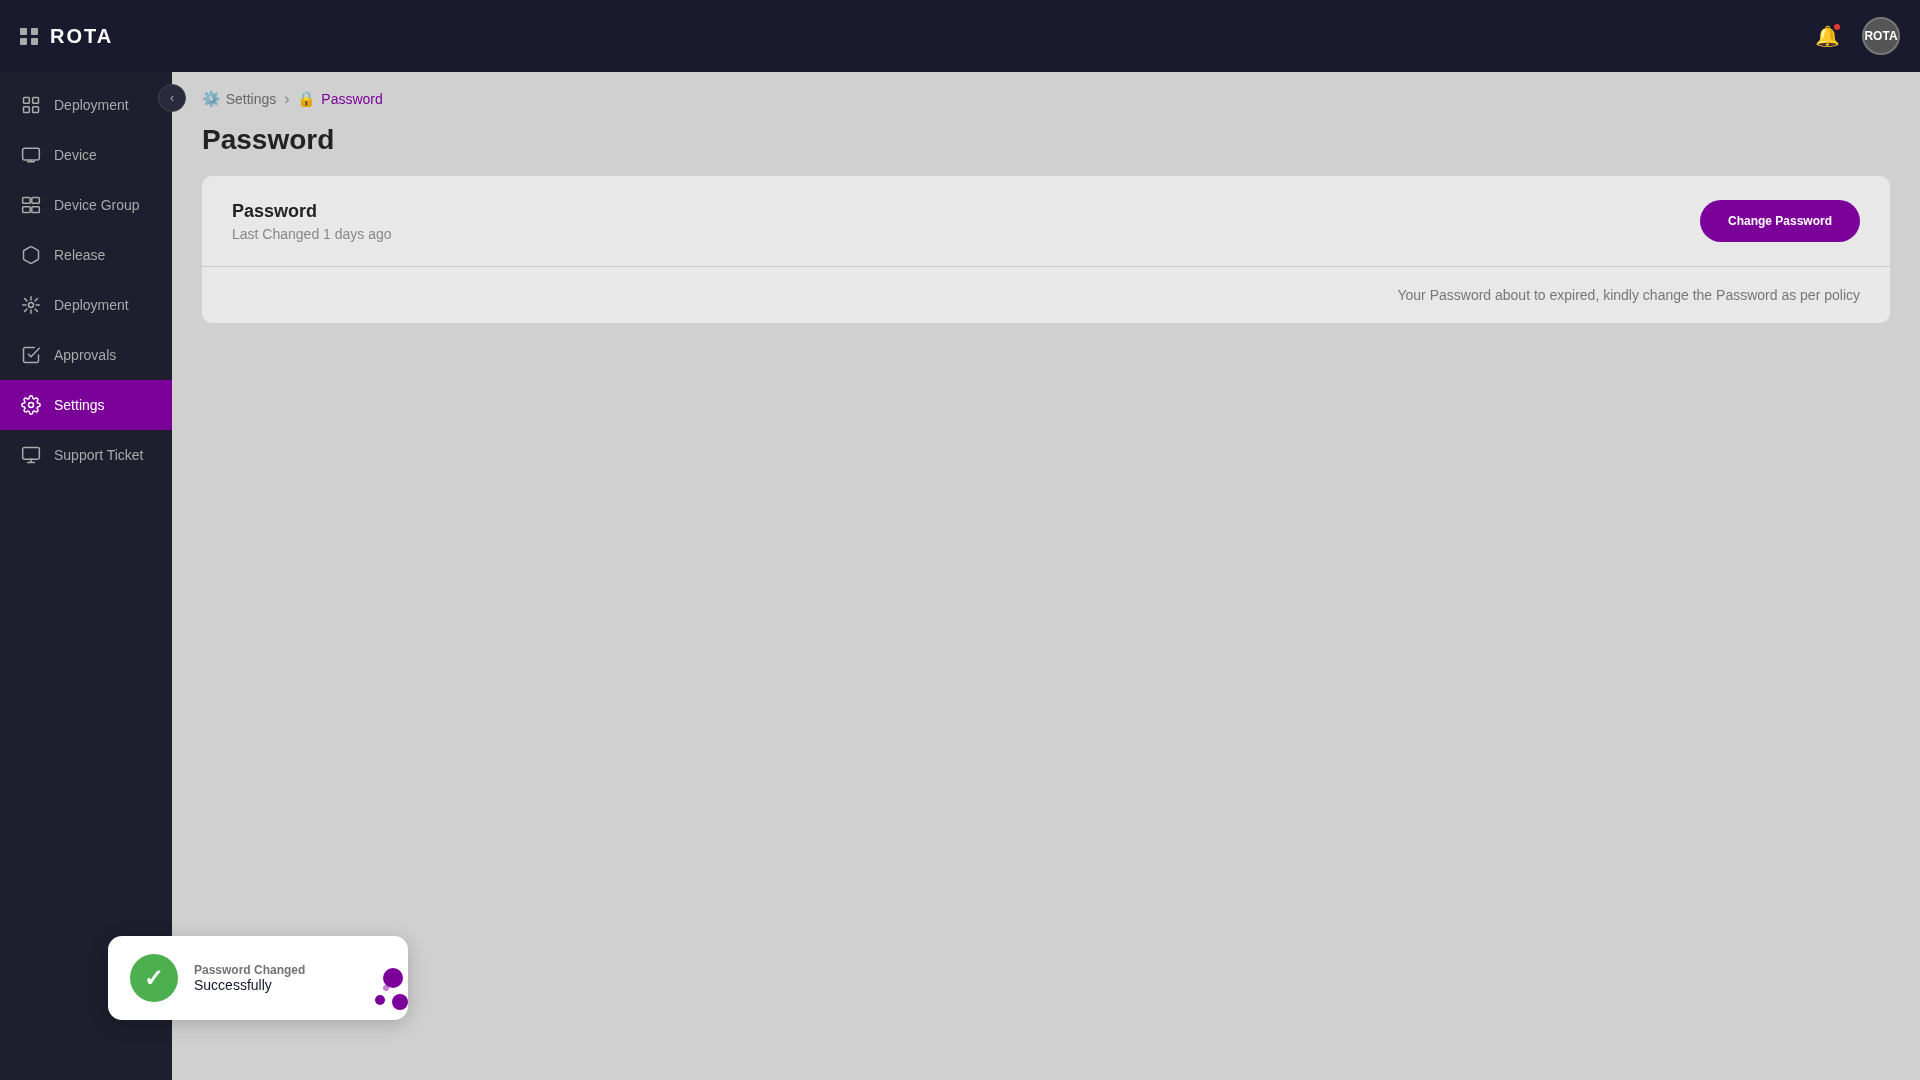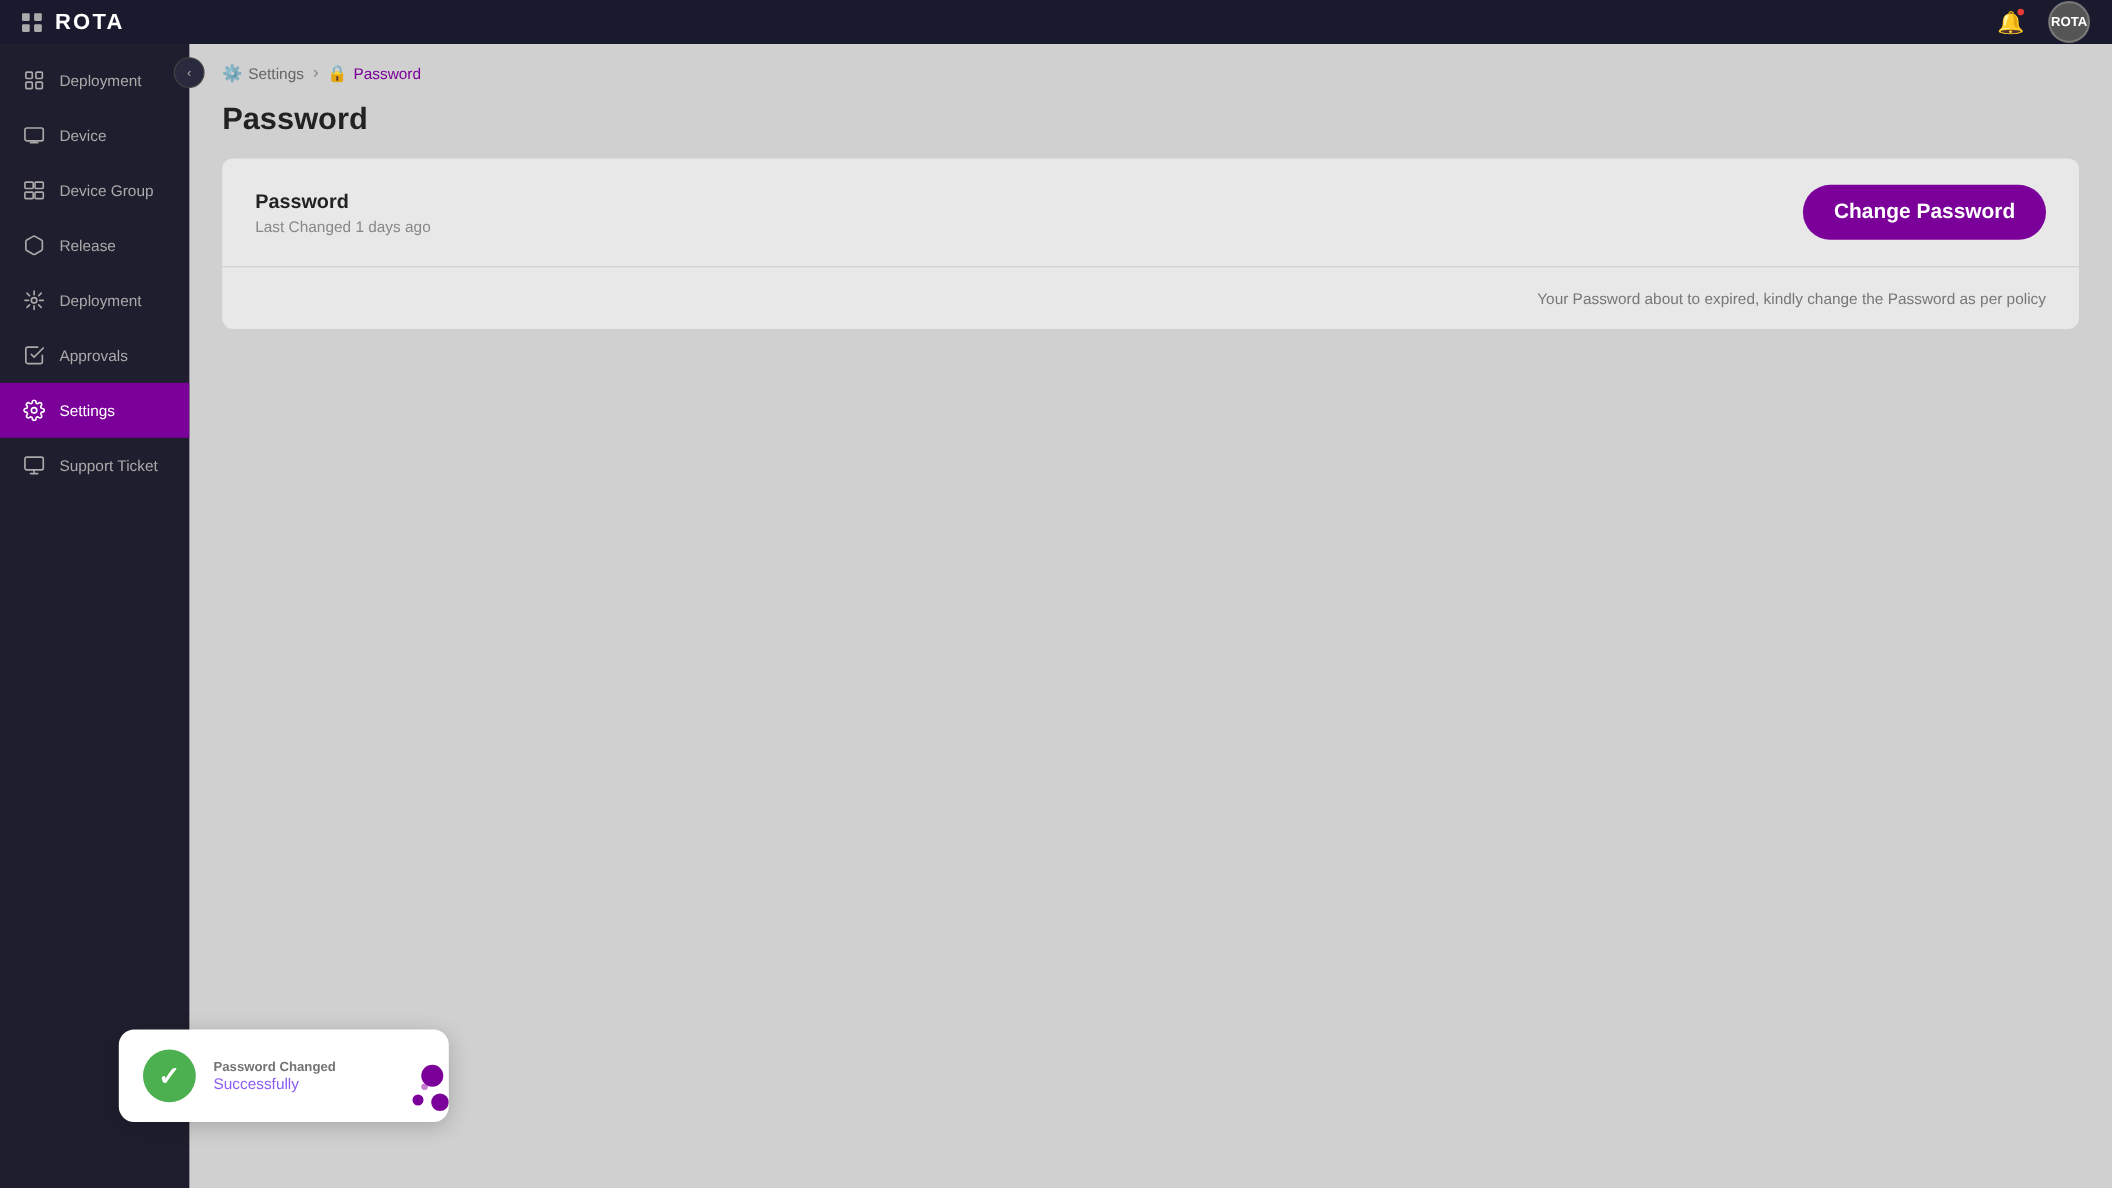--- a/index.html
+++ b/index.html
@@ -1,20 +1,20 @@
 <!DOCTYPE html>
 <html><head>
   <meta charset="utf-8">
   <style>
     * { box-sizing: border-box; margin: 0; padding: 0; }
     body { font-family: 'Segoe UI', Arial, sans-serif; background: #1a1a2e; width: 1920px; height: 1080px; overflow: hidden; display: flex; flex-direction: column; }
 
     
     .topbar {
-      height: 40px;
+      height: 72px;
       background: #1a1a2e;
       display: flex;
       align-items: center;
       padding: 0 20px;
       justify-content: space-between;
       flex-shrink: 0;
     }
     .topbar-left { display: flex; align-items: center; gap: 12px; }
     .topbar-logo-text { color: white; font-size: 20px; font-weight: 700; letter-spacing: 2px; }
     .grid-icon { display: grid; grid-template-columns: 1fr 1fr; gap: 3px; width: 18px; }
@@ -124,21 +124,21 @@
       border-bottom: 1px solid #ccc;
     }
     .password-card-info .card-title { font-size: 18px; font-weight: 700; color: #222; }
     .password-card-info .card-subtitle { font-size: 14px; color: #888; margin-top: 4px; }
     .change-password-btn {
       background: #7b0099;
       color: white;
       border: none;
       border-radius: 30px;
       padding: 14px 28px;
-      font-size: 19px;
+      font-size: 12px;
       font-weight: 600;
       cursor: pointer;
       transition: background 0.2s;
     }
     .password-card-body {
       padding: 20px 30px;
       font-size: 14px;
       color: #777;
       text-align: right;
     }
@@ -165,21 +165,21 @@
       background: #4caf50;
       border-radius: 50%;
       display: flex;
       align-items: center;
       justify-content: center;
       flex-shrink: 0;
     }
     .toast-check { color: white; font-size: 24px; font-weight: 700; }
     .toast-text { flex: 1; }
     .toast-title { font-size: 12px; font-weight: 700; color: #737373; }
-    .toast-subtitle { font-size: 14px; color: #8b5cf6; }
+    .toast-subtitle { font-size: 14px; color: #0f172a; }
   </style>
 </head>
 <body>
 
 <div class="topbar">
   <div class="topbar-left">
     <div class="grid-icon">
       <span></span>
         <span></span>
         <span></span>

